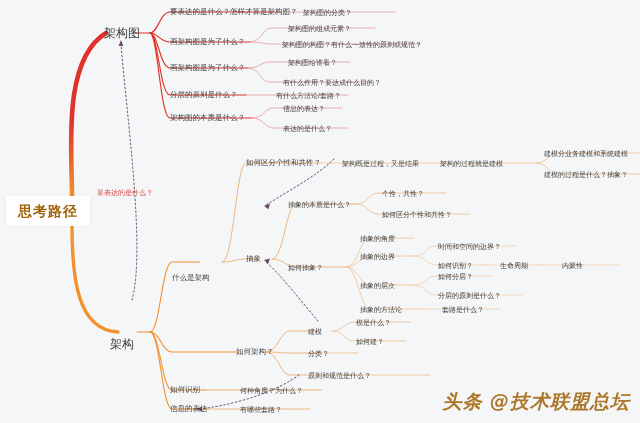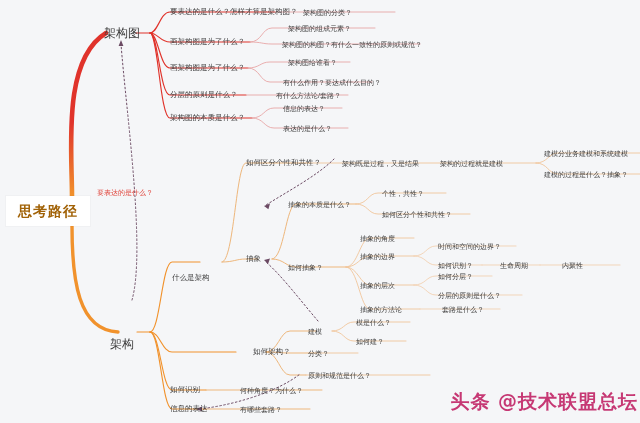--- a/index.html
+++ b/index.html
@@ -44,28 +44,29 @@
   .anno{
     position:absolute;
     font-size:7px;
     color:#e0453c;
     white-space:nowrap;
     transform:translateY(-50%);
   }
 
   .wm{
     position:absolute;
-    right:2px;bottom:8px;
+    right:10px;bottom:8px;
     font-size:19px;
     font-weight:bold;
-    color:#be185d;
+    color:#a16207;
     letter-spacing:1px;
     font-family:"DejaVu Sans",sans-serif;
     opacity:.85;
     user-select:none;
+    font-style:italic;
   }
 </style>
 </head>
 <body>
 
 <div id="stage">
 
   <svg id="wires" viewBox="0 0 640 423" preserveAspectRatio="none">
     <defs>
       <linearGradient id="gTop" x1="0" y1="1" x2="0" y2="0" gradientUnits="objectBoundingBox">
@@ -244,21 +245,21 @@
   <div class="node l4" style="left:500px;top:265px;">生命周期</div>
   <div class="node l4" style="left:562px;top:265px;">内聚性</div>
 
   <div class="node l4" style="left:360px;top:285px;">抽象的层次</div>
   <div class="node l4" style="left:438px;top:276px;">如何分层？</div>
   <div class="node l4" style="left:438px;top:295px;">分层的原则是什么？</div>
 
   <div class="node l4" style="left:360px;top:309px;">抽象的方法论</div>
   <div class="node l4" style="left:442px;top:309px;">套路是什么？</div>
 
-  <div class="node l2" style="left:236px;top:352px;margin-left:17px;">如何架构？</div>
+  <div class="node l2" style="left:236px;top:352px;">如何架构？</div>
   <div class="node l3" style="left:308px;top:331px;">建模</div>
   <div class="node l4" style="left:356px;top:322px;">模是什么？</div>
   <div class="node l4" style="left:356px;top:341px;">如何建？</div>
   <div class="node l3" style="left:308px;top:353px;">分类？</div>
   <div class="node l3" style="left:308px;top:375px;">原则和规范是什么？</div>
 
   <div class="node l2" style="left:170px;top:390px;">如何识别</div>
   <div class="node l3" style="left:240px;top:390px;">何种角度？为什么？</div>
 
   <div class="node l2" style="left:170px;top:409px;">信息的表达</div>

